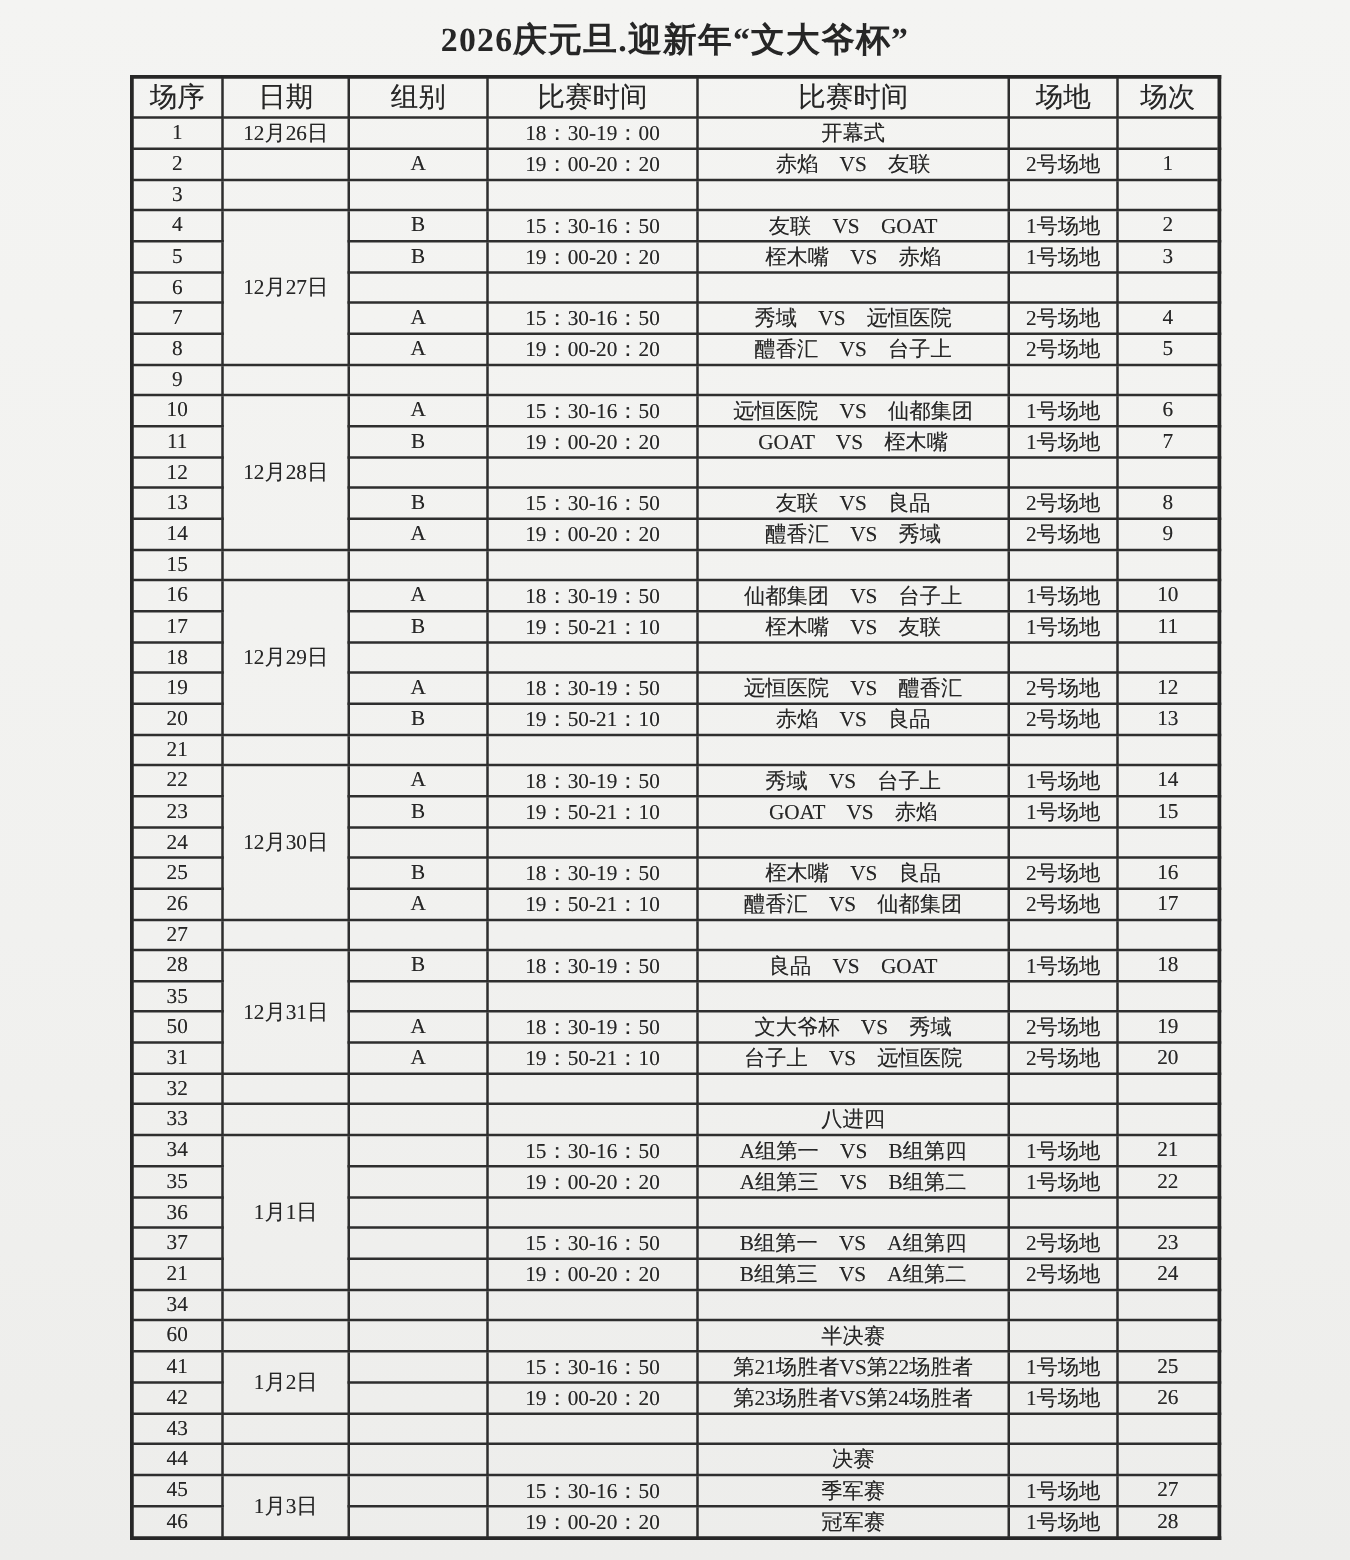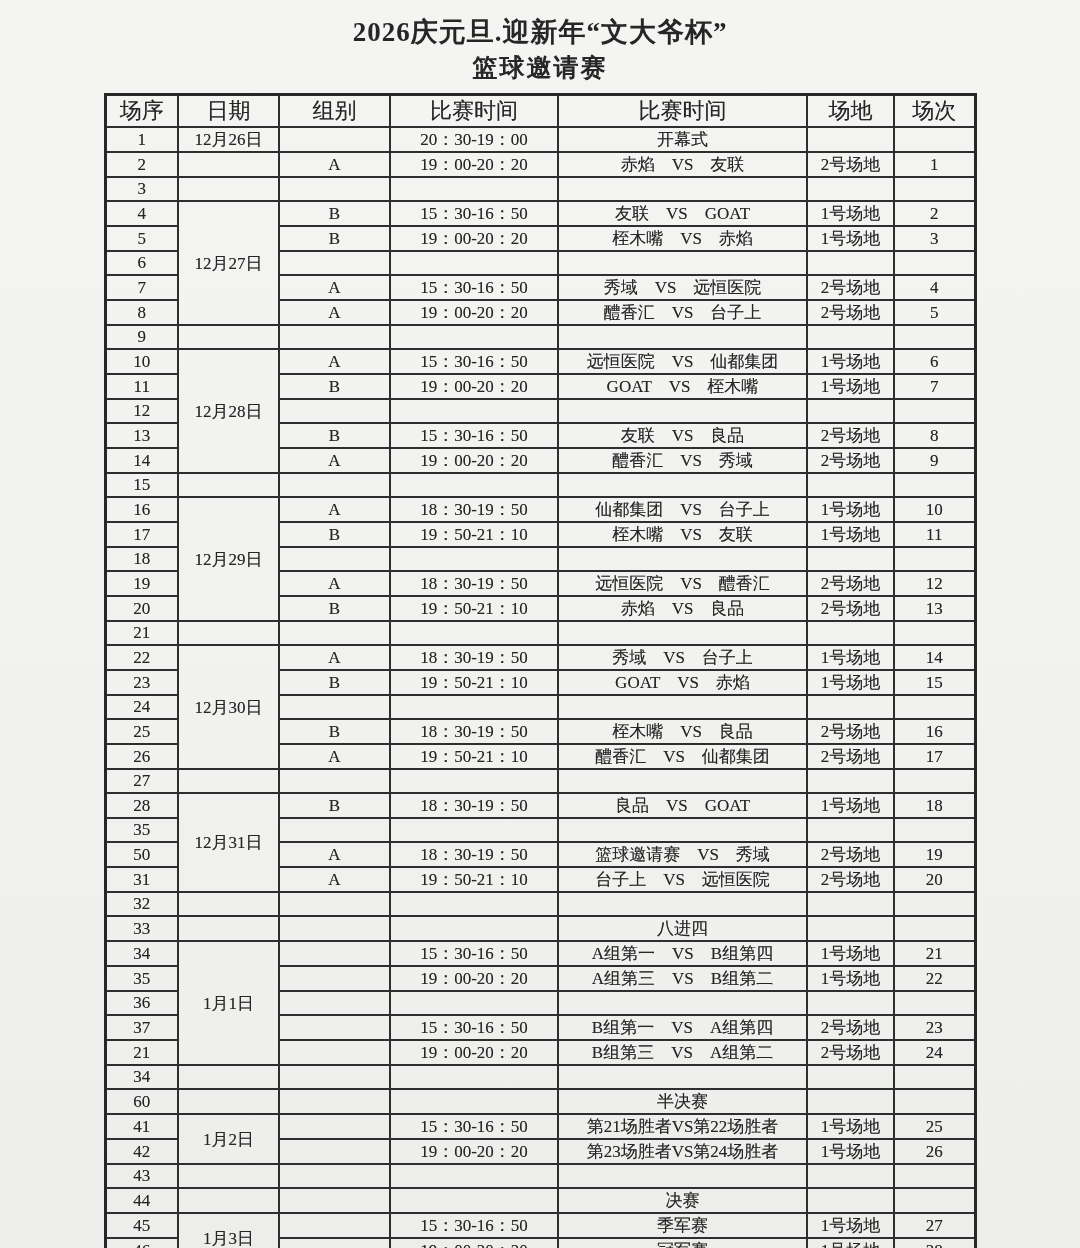--- a/index.html
+++ b/index.html
@@ -69,21 +69,20 @@
   col.c-match { width: 81px; }
   td.date-cell { font-size: 17px; }
   td.group-cell { font-family: "Liberation Serif", "DejaVu Serif", serif; }
 </style>
 </head>
 <body>
 
 <div class="page">
   <div class="title-block">
     <div class="title-line1">2026庆元旦.迎新年“文大爷杯”</div>
-    <div class="title-line2">篮球邀请赛</div>
   </div>
 
   <table class="schedule">
     <colgroup>
       <col class="c-seq">
         <col class="c-date">
         <col class="c-group">
       <col class="c-time">
         <col class="c-teams">
         <col class="c-venue">
@@ -98,21 +97,21 @@
           <th>比赛时间</th>
           <th>场地</th>
           <th>场次</th>
         </tr>
     </thead>
     <tbody id="table-body">
         <tr>
           <td class="seq-cell">1</td>
           <td class="date-cell">12月26日</td>
           <td class="group-cell"></td>
-          <td class="time-cell">20：30-19：00</td>
+          <td class="time-cell">18：30-19：00</td>
           <td class="teams-cell">开幕式</td>
           <td class="venue-cell"></td>
           <td class="match-cell"></td>
         </tr>
         <tr>
           <td class="seq-cell">2</td>
           <td class="date-cell"></td>
           <td class="group-cell">A</td>
           <td class="time-cell">19：00-20：20</td>
           <td class="teams-cell">赤焰　VS　友联</td>
@@ -342,21 +341,21 @@
           <td class="group-cell"></td>
           <td class="time-cell"></td>
           <td class="teams-cell"></td>
           <td class="venue-cell"></td>
           <td class="match-cell"></td>
         </tr>
         <tr>
           <td class="seq-cell">50</td>
           <td class="group-cell">A</td>
           <td class="time-cell">18：30-19：50</td>
-          <td class="teams-cell">篮球邀请赛　VS　秀域</td>
+          <td class="teams-cell">文大爷杯　VS　秀域</td>
           <td class="venue-cell">2号场地</td>
           <td class="match-cell">19</td>
         </tr>
         <tr>
           <td class="seq-cell">31</td>
           <td class="group-cell">A</td>
           <td class="time-cell">19：50-21：10</td>
           <td class="teams-cell">台子上　VS　远恒医院</td>
           <td class="venue-cell">2号场地</td>
           <td class="match-cell">20</td>

